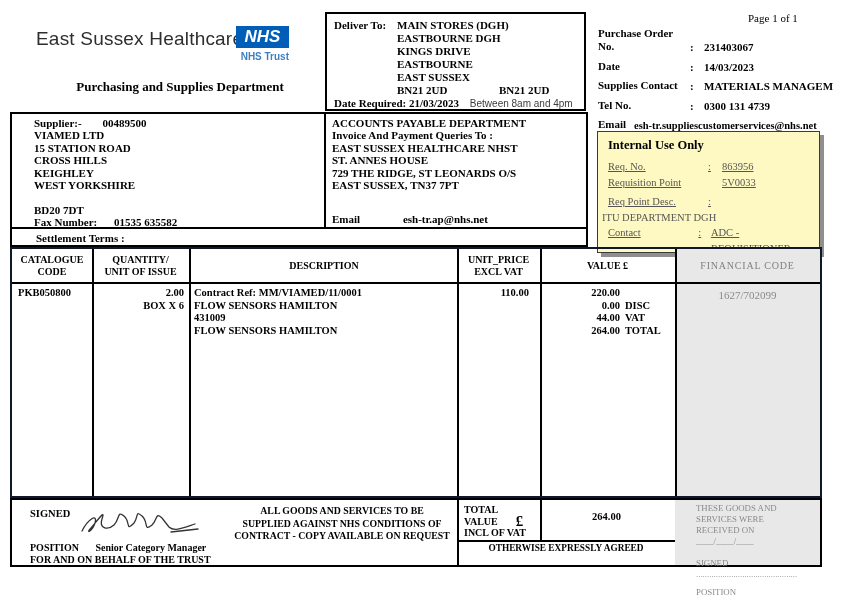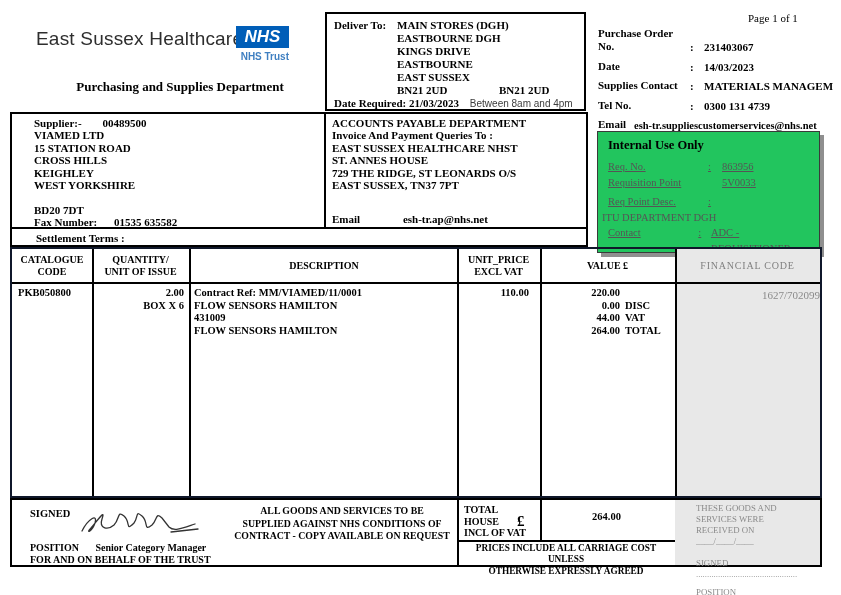--- a/index.html
+++ b/index.html
@@ -41,40 +41,40 @@
   .mid-box { left:10px; top:112px; width:578px; height:135px; border:2px solid #000; }
   .mid-vline { left:312px; top:0; height:113px; border-left:2px solid #000; }
   .mid-hline { left:0; top:113px; width:574px; border-top:2px solid #000; }
   .supplier-cell { left:22px; top:3px; font-size:11px; line-height:12.4px; }
   .invoice-cell { left:320px; top:3px; font-size:11px; line-height:12.4px; }
   .invoice-email { left:320px; top:99px; font-size:11px; }
   .settlement { left:24px; top:118px; font-size:11px; }
 
   
   .internal-box { left:597px; top:131px; width:223px; height:122px; border:1.5px solid #3a3a3a;
-                  background:#22c55e; box-shadow:4px 4px 0 #8f8f8f; padding:6px 8px 0 10px; }
+                  background:#fef9c3; box-shadow:4px 4px 0 #8f8f8f; padding:6px 8px 0 10px; }
   .internal-title { font-size:12.5px; margin-bottom:6px; }
   .int-row { display:flex; font-size:10.5px; font-weight:normal; color:#555; line-height:15.5px;text-decoration:underline; }
   .int-label { width:100px; }
   .int-colon { width:14px; }
   .int-full { font-size:10.5px; font-weight:normal; color:#555; line-height:15.5px; margin-left:-6px; }
 
   
   .main-table { left:10px; top:247px; width:812px; height:251px; border:2px solid #0f172a; }
   .fin-bg { left:663px; top:0; width:145px; height:247px; background:#e8e8e8; }
   .colline { top:0; height:247px; border-left:2px solid #000; }
   .hdr-bottom { left:0; top:33px; width:808px; border-top:2px solid #000; }
   .hcell { top:0; height:33px; display:flex; flex-direction:column; align-items:center; justify-content:center;
            font-size:10px; line-height:12px; text-align:center; }
   .hcell-fin { color:#808080; font-weight:normal; letter-spacing:0.8px; }
   .bcell { font-size:10.5px; line-height:12.5px; }
   .val-row { display:flex; }
   .val-num { width:80px; text-align:right; }
   .val-lab { margin-left:5px; }
-  .fin-code { color:#8a8a8a; font-weight:normal; font-size:11px; text-align:right; }
+  .fin-code { color:#8a8a8a; font-weight:normal; font-size:11px; text-align:center; }
 
   
   .bottom-box { left:10px; top:498px; width:812px; height:69px; border:2px solid #000; }
   .bvline1 { left:445px; top:0; height:65px; border-left:2px solid #000; }
   .bvline2 { left:663px; top:0; height:65px; border-left:2px solid #000; }
   .bvline3 { left:528px; top:0; height:40px; border-left:2px solid #000; }
   .bhline  { left:445px; top:40px; width:218px; border-top:2px solid #000; }
   .signed-label { left:18px; top:8px; font-size:10.5px; }
   .signature { left:62px; top:1px; }
   .position-row { left:18px; top:42px; font-size:10px; white-space:nowrap; }
@@ -288,29 +288,28 @@
 
   <div class="abs conditions">
     <div>ALL GOODS AND SERVICES TO BE</div>
     <div>SUPPLIED AGAINST NHS CONDITIONS OF</div>
     <div>CONTRACT - COPY AVAILABLE ON REQUEST</div>
   </div>
 
   <div class="abs total-cell">
     <div>TOTAL</div>
     <div style="display:flex; align-items:flex-end;">
-      <span>HOUSE</span>
+      <span>VALUE</span>
       <span class="pound">£</span>
     </div>
     <div>INCL OF VAT</div>
   </div>
   <div class="abs amount">264.00</div>
 
   <div class="abs carriage">
-    <div>PRICES INCLUDE ALL CARRIAGE COST UNLESS</div>
     <div>OTHERWISE EXPRESSLY AGREED</div>
   </div>
 
   <div class="abs received-box">
     <div>THESE GOODS AND SERVICES WERE</div>
     <div>RECEIVED ON  ____/____/____</div>
     <div class="received-signed">SIGNED ..............................................</div>
     <div style="margin-top:7px;">POSITION ..........................................</div>
   </div>
 </div>

